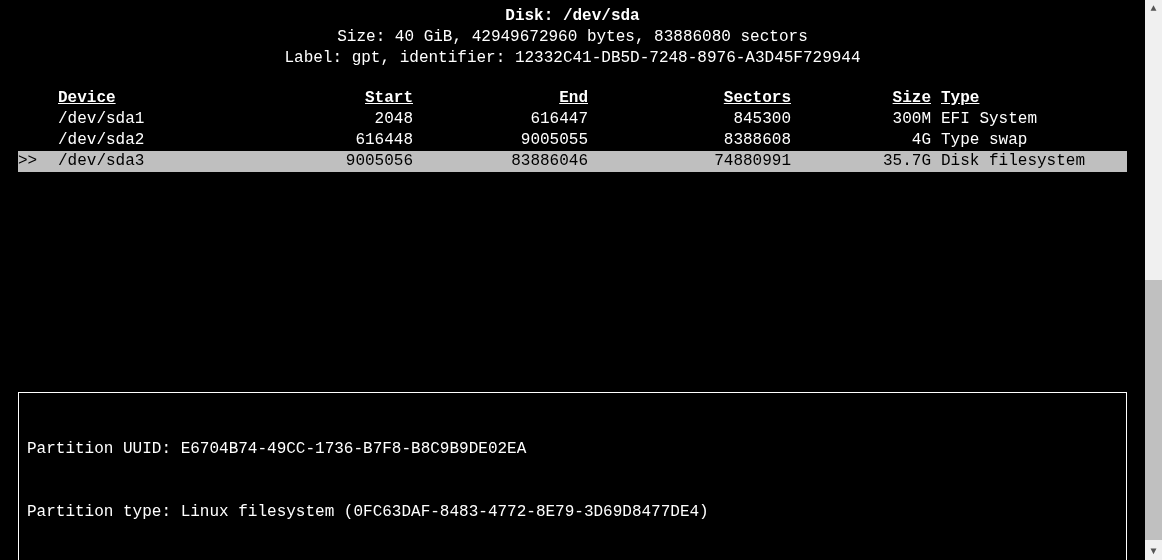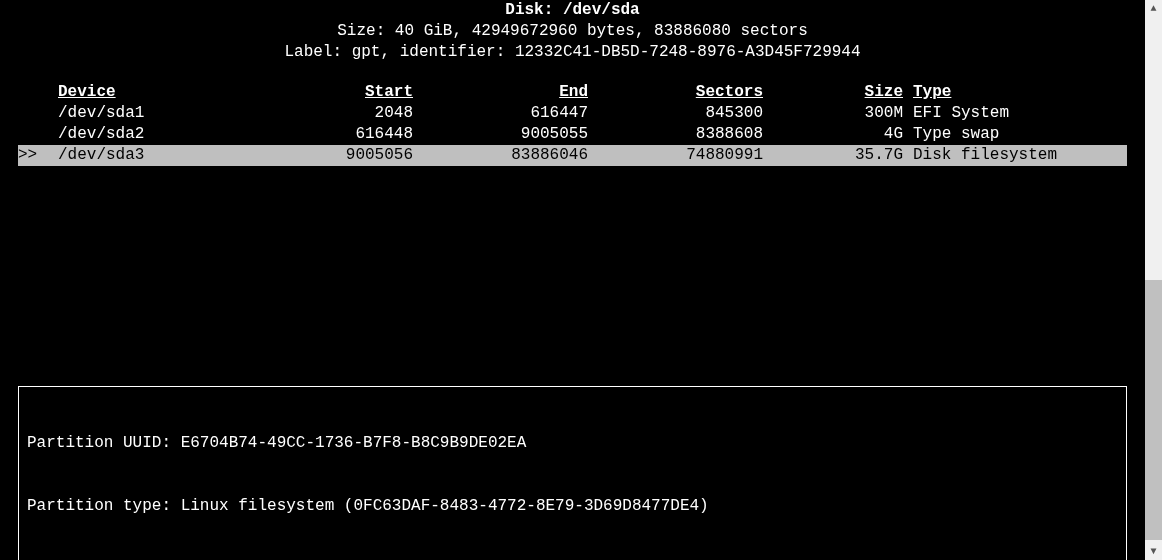--- a/index.html
+++ b/index.html
@@ -14,21 +14,21 @@
       font-size: 16px;
       line-height: 21px;
       width: 1162px;
       height: 560px;
       position: relative;
       overflow: hidden;
     }
     .terminal {
       width: 1145px;
       height: 560px;
-      padding: 0 18px;
+      padding: 6px 18px;
       overflow-y: auto;
       position: relative;
     }
     .scrollbar {
       position: absolute;
       right: 0;
       top: 0;
       width: 17px;
       height: 560px;
       background: #f0f0f0;
@@ -71,21 +71,21 @@
       text-decoration: underline;
     }
     .table-row.selected {
       background: #bfbfbf;
       color: #000;
     }
     .col-marker { width: 40px; }
     .col-device { width: 210px; }
     .col-start { width: 145px; text-align: right; }
     .col-end { width: 175px; text-align: right; }
-    .col-sectors { width: 175px; text-align: right; }
+    .col-sectors { width: 175px; text-align: right; margin-left: 28px; }
     .col-size { width: 140px; text-align: right; }
     .col-type { padding-left: 10px; flex: 1; }
     .info-box {
       border: 1px solid #fff;
       padding: 4px 8px;
       margin-top: 220px;
       white-space: pre-wrap;
     }
   </style>
 </head>

